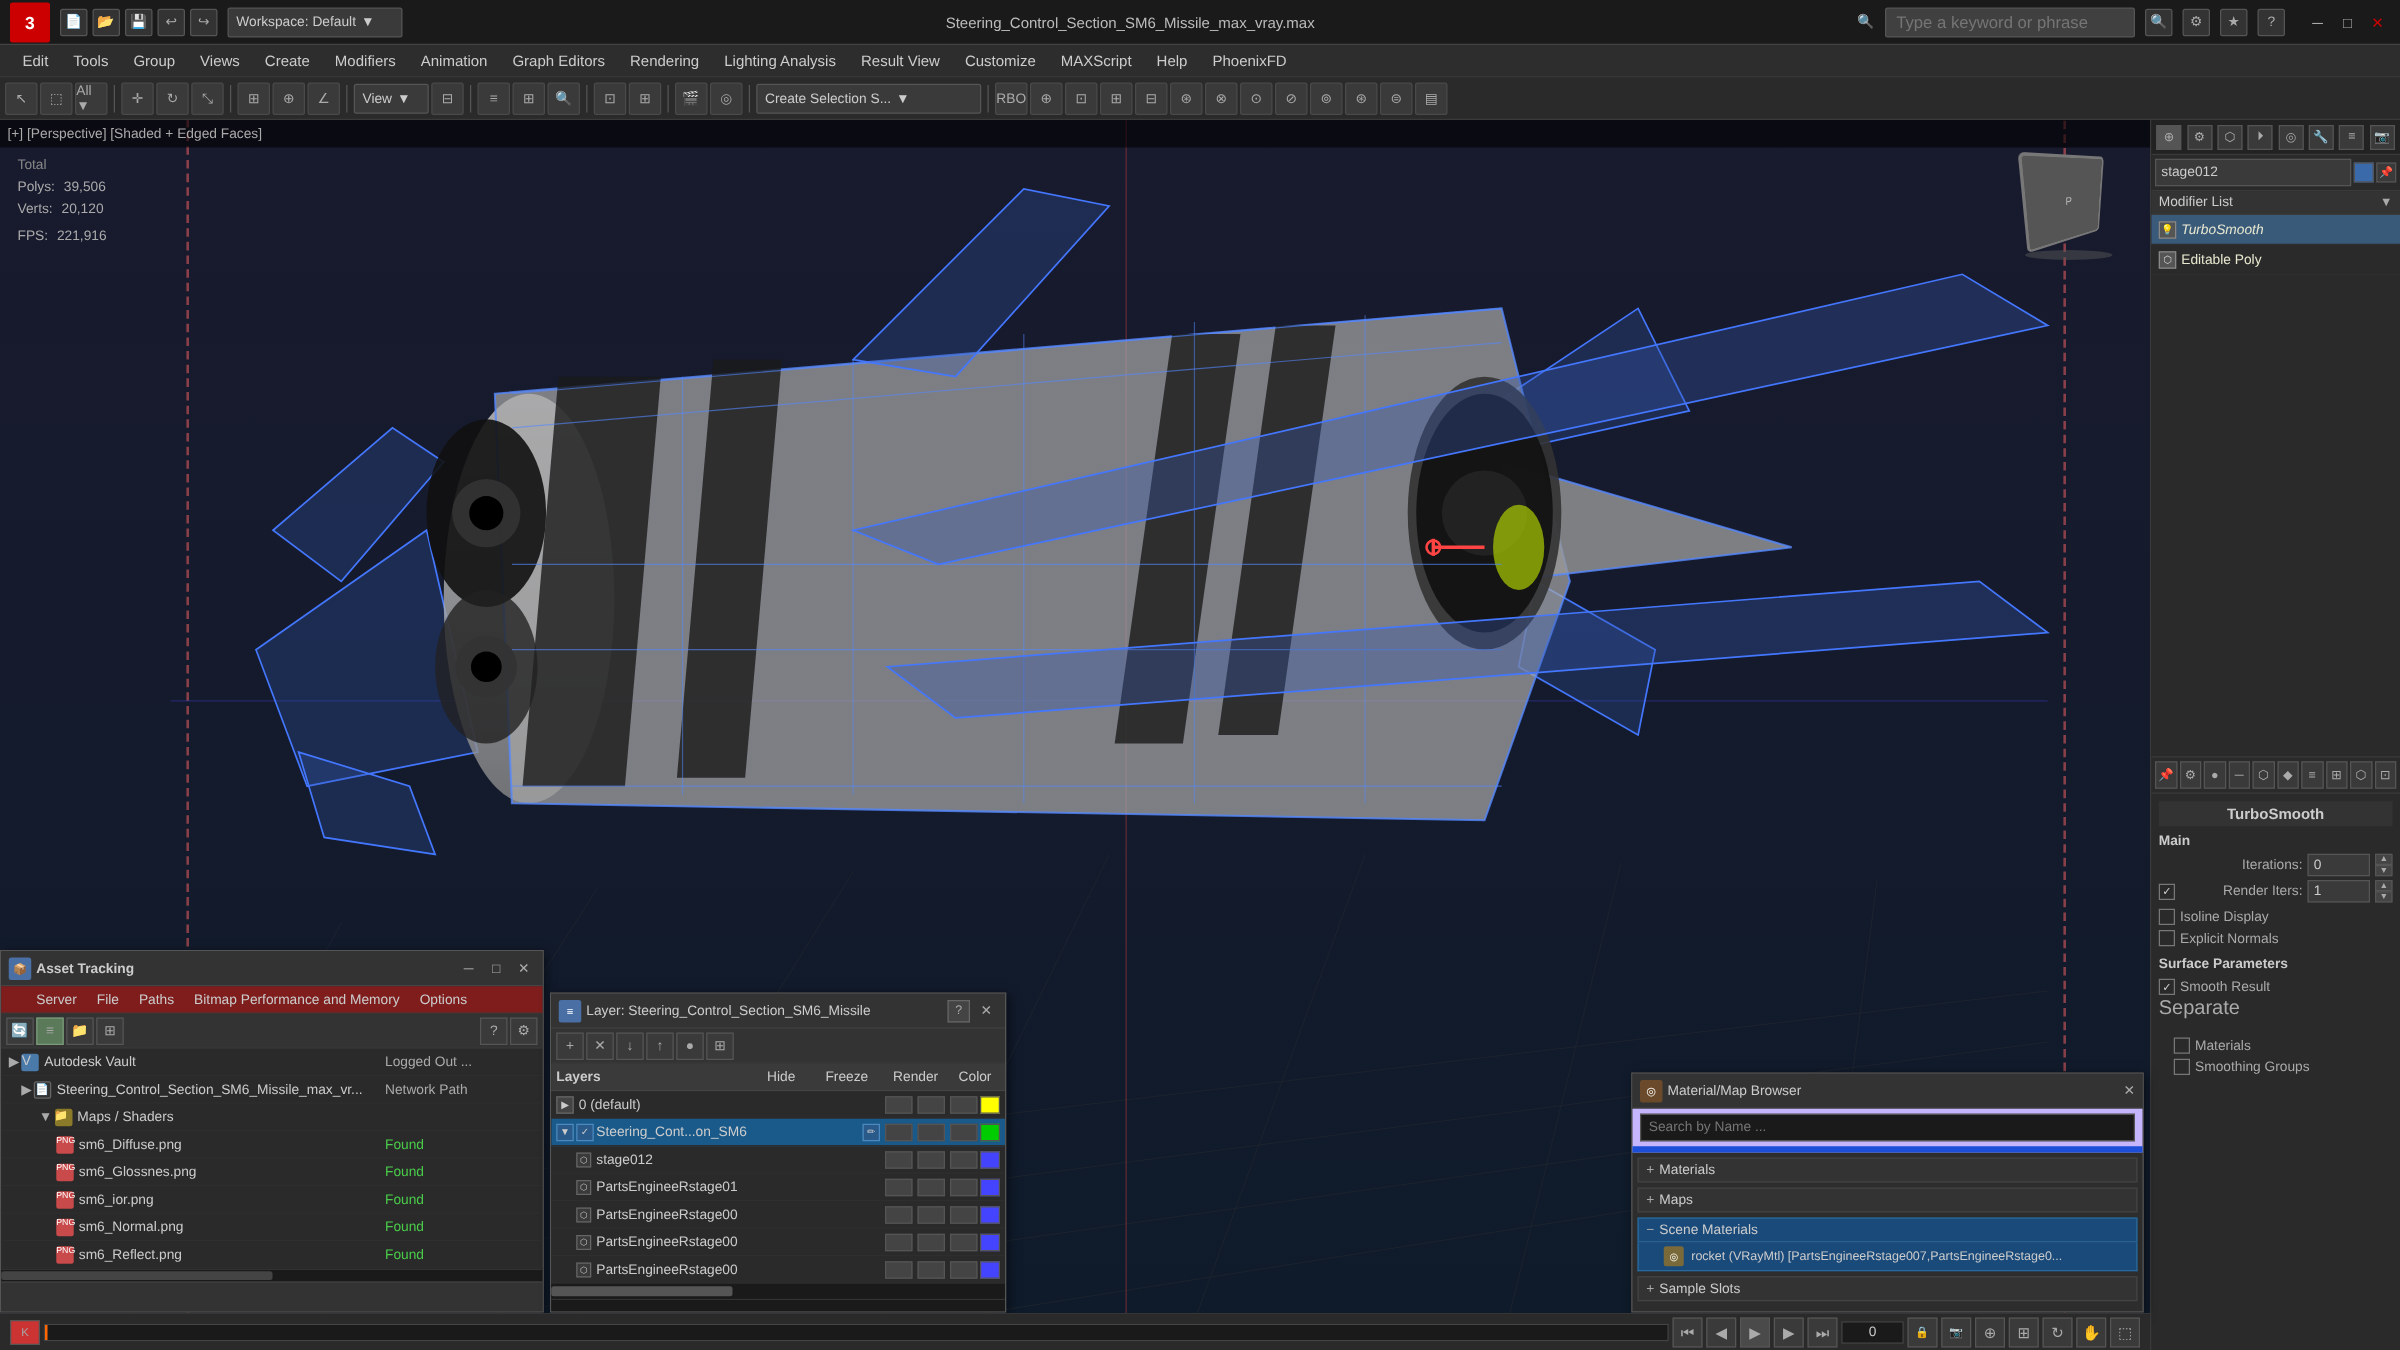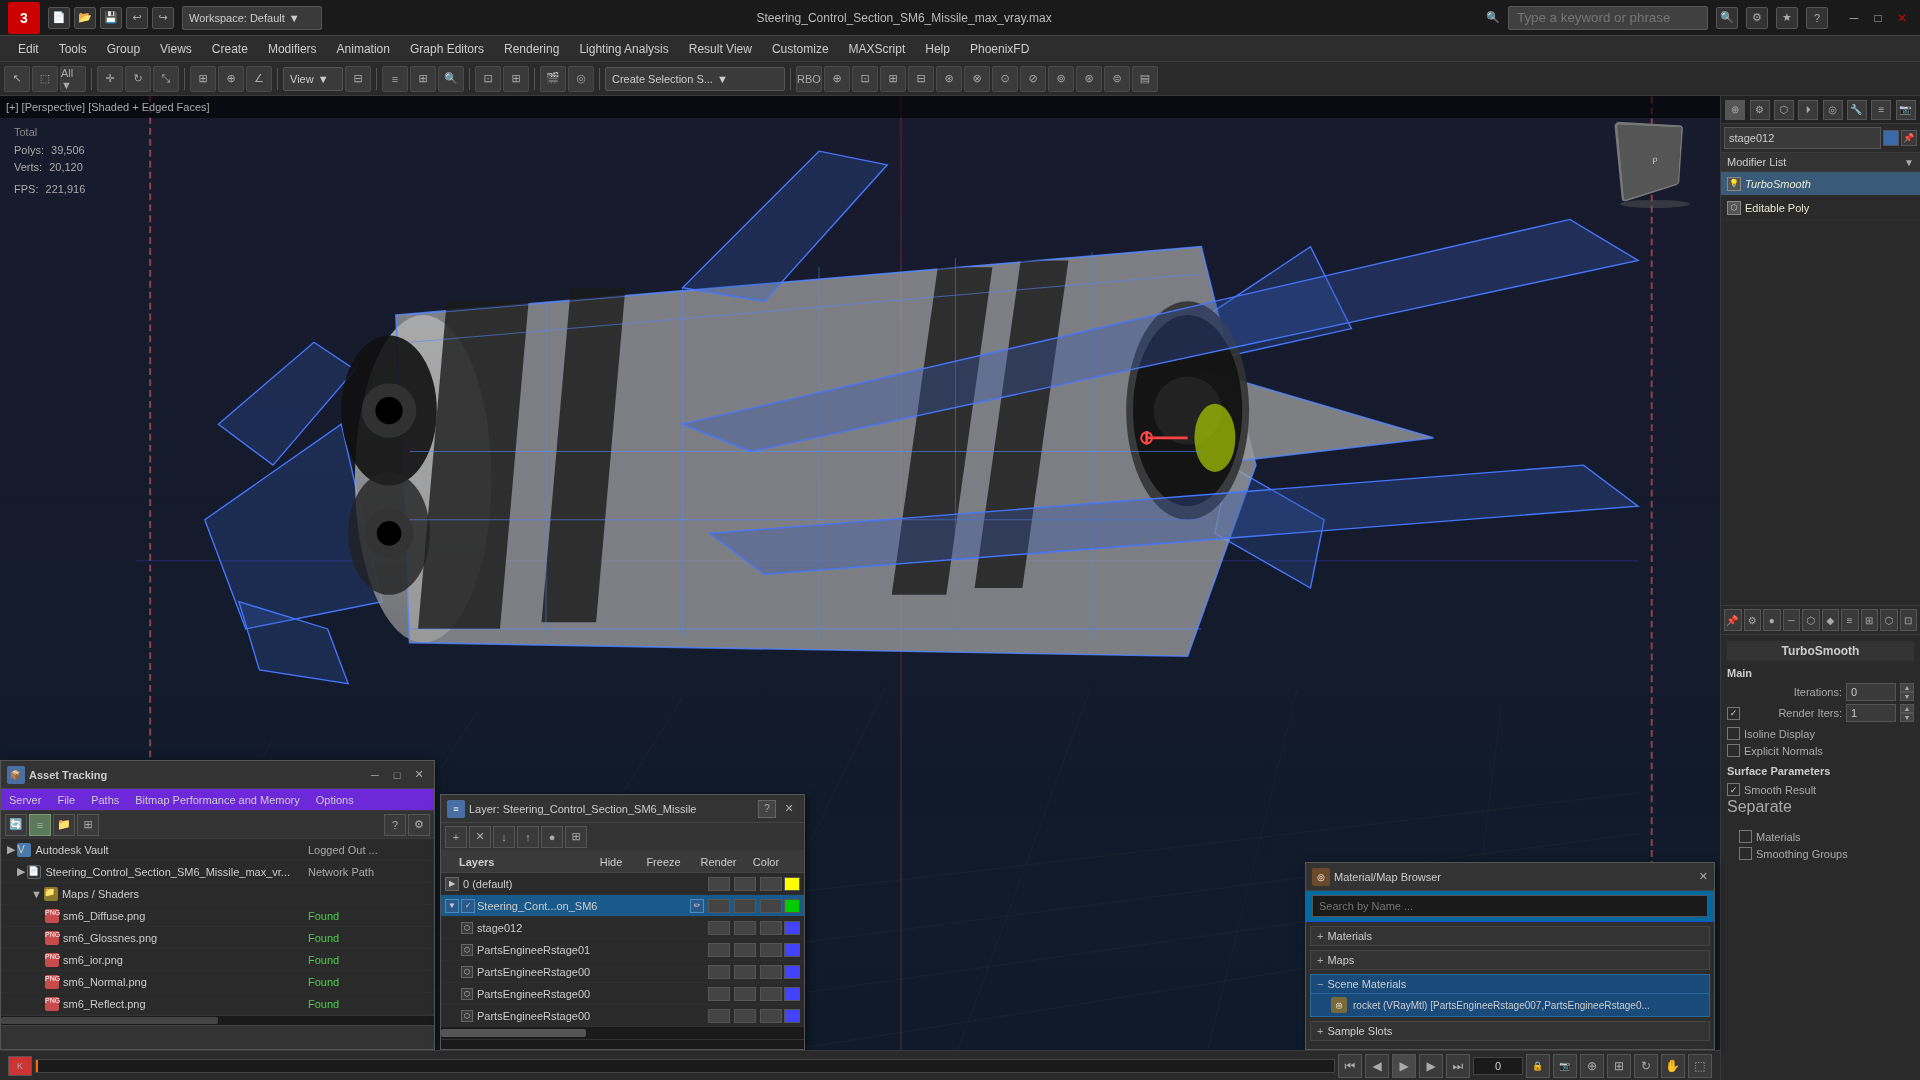--- a/index.html
+++ b/index.html
@@ -80,21 +80,21 @@
     .radio.selected::after { content: ''; width: 5px; height: 5px; border-radius: 50%; background: #ccc; }
     .radio-label { color: #aaa; font-size: 11px; }
     .update-btn { background: #3a3a3a; border: 1px solid #555; padding: 3px 12px; color: #ccc; font-size: 11px; cursor: pointer; margin-top: 4px; }
 
     
     #asset-panel { position: absolute; left: 0; bottom: 30px; width: 435px; background: #2d2d2d; border: 1px solid #555; box-shadow: 2px 2px 8px rgba(0,0,0,0.5); z-index: 50; }
     #ap-titlebar { display: flex; align-items: center; height: 28px; background: #333; border-bottom: 1px solid #444; padding: 0 6px; gap: 4px; }
     #ap-icon { width: 18px; height: 18px; background: #4a6fa5; border-radius: 2px; display: flex; align-items: center; justify-content: center; font-size: 9px; color: white; }
     #ap-title { flex: 1; color: #ccc; font-size: 11px; font-weight: bold; }
     .ap-ctrl-btn { width: 18px; height: 18px; display: flex; align-items: center; justify-content: center; cursor: pointer; color: #aaa; font-size: 11px; }
-    #ap-menu-bar { display: flex; height: 22px; background: #6d28d9; border-bottom: 1px solid #3a3a3a; padding: 0 0; align-items: center; }
+    #ap-menu-bar { display: flex; height: 22px; background: #7f1d1d; border-bottom: 1px solid #3a3a3a; padding: 0 20px; align-items: center; }
     .ap-menu-item { padding: 2px 8px; cursor: pointer; color: #ccc; font-size: 11px; }
     #ap-toolbar { display: flex; height: 28px; background: #333; border-bottom: 1px solid #3a3a3a; align-items: center; padding: 2px 4px; gap: 2px; }
     .ap-tb-btn { width: 22px; height: 22px; background: #3a3a3a; border: 1px solid #555; display: flex; align-items: center; justify-content: center; cursor: pointer; font-size: 11px; color: #aaa; }
     .ap-tb-btn.active { background: #5a7a5a; border-color: #7a9a7a; }
     #ap-header-row { display: flex; height: 22px; background: #3a3a3a; border-bottom: 1px solid #444; align-items: center; padding: 0 6px; }
     #ap-col-name { flex: 1; color: #ccc; font-size: 11px; font-weight: bold; }
     #ap-col-status { width: 120px; color: #ccc; font-size: 11px; font-weight: bold; }
     #ap-body { background: #2a2a2a; max-height: 200px; overflow-y: auto; }
     .ap-row { display: flex; align-items: center; height: 22px; padding: 0 6px; border-bottom: 1px solid #2e2e2e; }
     .ap-row-indent1 { padding-left: 16px; }
@@ -106,21 +106,21 @@
     #ap-status-bar { height: 24px; background: #333; border-top: 1px solid #444; display: flex; align-items: center; padding: 0 6px; }
     #ap-status-text { color: #aaa; font-size: 10px; }
 
     
     #layer-panel { position: absolute; left: 440px; bottom: 30px; width: 365px; background: #2d2d2d; border: 1px solid #555; box-shadow: 2px 2px 8px rgba(0,0,0,0.5); z-index: 50; }
     #lp-titlebar { display: flex; align-items: center; height: 28px; background: #333; border-bottom: 1px solid #444; padding: 0 6px; gap: 4px; }
     #lp-icon { width: 18px; height: 18px; background: #4a6fa5; display: flex; align-items: center; justify-content: center; font-size: 9px; color: white; border-radius: 2px; }
     #lp-title { flex: 1; color: #ccc; font-size: 11px; }
     #lp-toolbar { display: flex; height: 28px; background: #333; border-bottom: 1px solid #3a3a3a; align-items: center; padding: 2px 4px; gap: 2px; }
     .lp-tb-btn { width: 22px; height: 22px; background: #3a3a3a; border: 1px solid #555; display: flex; align-items: center; justify-content: center; cursor: pointer; font-size: 11px; color: #aaa; }
-    #lp-header-row { display: flex; height: 22px; background: #3a3a3a; border-bottom: 1px solid #444; align-items: center; padding: 0 18px; }
+    #lp-header-row { display: flex; height: 22px; background: #3a3a3a; border-bottom: 1px solid #444; align-items: center; padding: 0 4px; }
     .lp-col-name { flex: 1; color: #ccc; font-size: 11px; font-weight: bold; }
     .lp-col-hide { width: 50px; text-align: center; color: #ccc; font-size: 11px; }
     .lp-col-freeze { width: 55px; text-align: center; color: #ccc; font-size: 11px; }
     .lp-col-render { width: 55px; text-align: center; color: #ccc; font-size: 11px; }
     .lp-col-color { width: 40px; text-align: center; color: #ccc; font-size: 11px; }
     #lp-body { background: #2a2a2a; max-height: 220px; overflow-y: auto; }
     .lp-row { display: flex; align-items: center; height: 22px; padding: 0 4px; border-bottom: 1px solid #2e2e2e; }
     .lp-row.selected { background: #1a5a8a; }
     .lp-row-indent { padding-left: 20px; }
     .lp-row-name { flex: 1; color: #ccc; font-size: 11px; white-space: nowrap; overflow: hidden; text-overflow: ellipsis; }
@@ -128,21 +128,21 @@
     .lp-color { width: 16px; height: 14px; border: 1px solid #555; margin-left: auto; }
     #lp-scrollbar { height: 12px; background: #1a1a1a; position: relative; }
     #lp-scroll-thumb { position: absolute; left: 0; top: 2px; width: 40%; height: 8px; background: #555; border-radius: 2px; }
 
     
     #mat-browser { position: absolute; right: 205px; bottom: 30px; width: 410px; background: #2d2d2d; border: 1px solid #555; box-shadow: 2px 2px 8px rgba(0,0,0,0.5); z-index: 50; }
     #mb-titlebar { display: flex; align-items: center; height: 28px; background: #333; border-bottom: 1px solid #444; padding: 0 6px; gap: 4px; }
     #mb-icon { width: 18px; height: 18px; background: #6a4a2a; border-radius: 2px; display: flex; align-items: center; justify-content: center; font-size: 9px; color: white; }
     #mb-title { flex: 1; color: #ccc; font-size: 11px; }
     #mb-close { cursor: pointer; color: #aaa; }
-    #mb-search { padding: 4px 6px; background: #0369a1; border-bottom: 1px solid #1d4ed8; }
+    #mb-search { padding: 4px 6px; background: #c4b5fd; border-bottom: 5px solid #1d4ed8; }
     #mb-search-input { width: 100%; background: #1a1a1a; border: 1px solid #555; padding: 3px 6px; height: 22px; color: #aaa; font-size: 11px; }
     #mb-body { padding: 4px; }
     .mb-section { margin-bottom: 4px; }
     .mb-section-header { display: flex; align-items: center; padding: 3px 6px; cursor: pointer; color: #ccc; font-size: 11px; background: #333; border: 1px solid #444; }
     .mb-section-toggle { margin-right: 4px; color: #aaa; }
     .mb-section-title { flex: 1; }
     .mb-item { display: flex; align-items: center; padding: 3px 6px 3px 20px; background: #2a2a2a; border: 1px solid #3a3a3a; border-top: none; cursor: pointer; }
     .mb-item.active { background: #1a4a7a; border-color: #2a6a9a; }
     .mb-item-icon { width: 16px; height: 16px; background: #7a4a2a; border-radius: 2px; margin-right: 6px; flex-shrink: 0; display: flex; align-items: center; justify-content: center; font-size: 8px; color: #fff; }
     .mb-item-text { color: #ccc; font-size: 10px; flex: 1; white-space: nowrap; overflow: hidden; text-overflow: ellipsis; }

